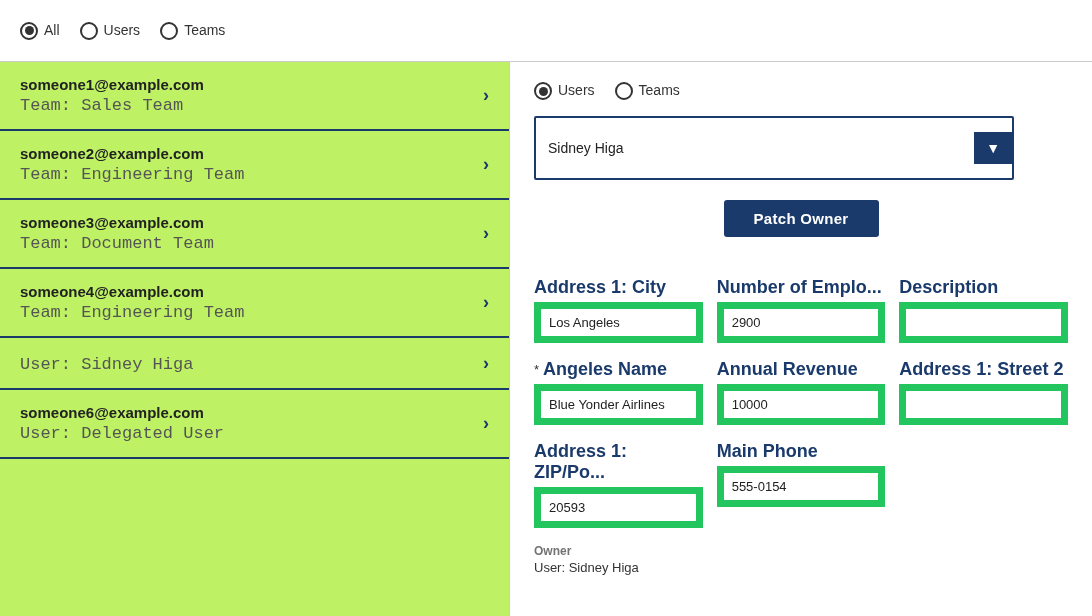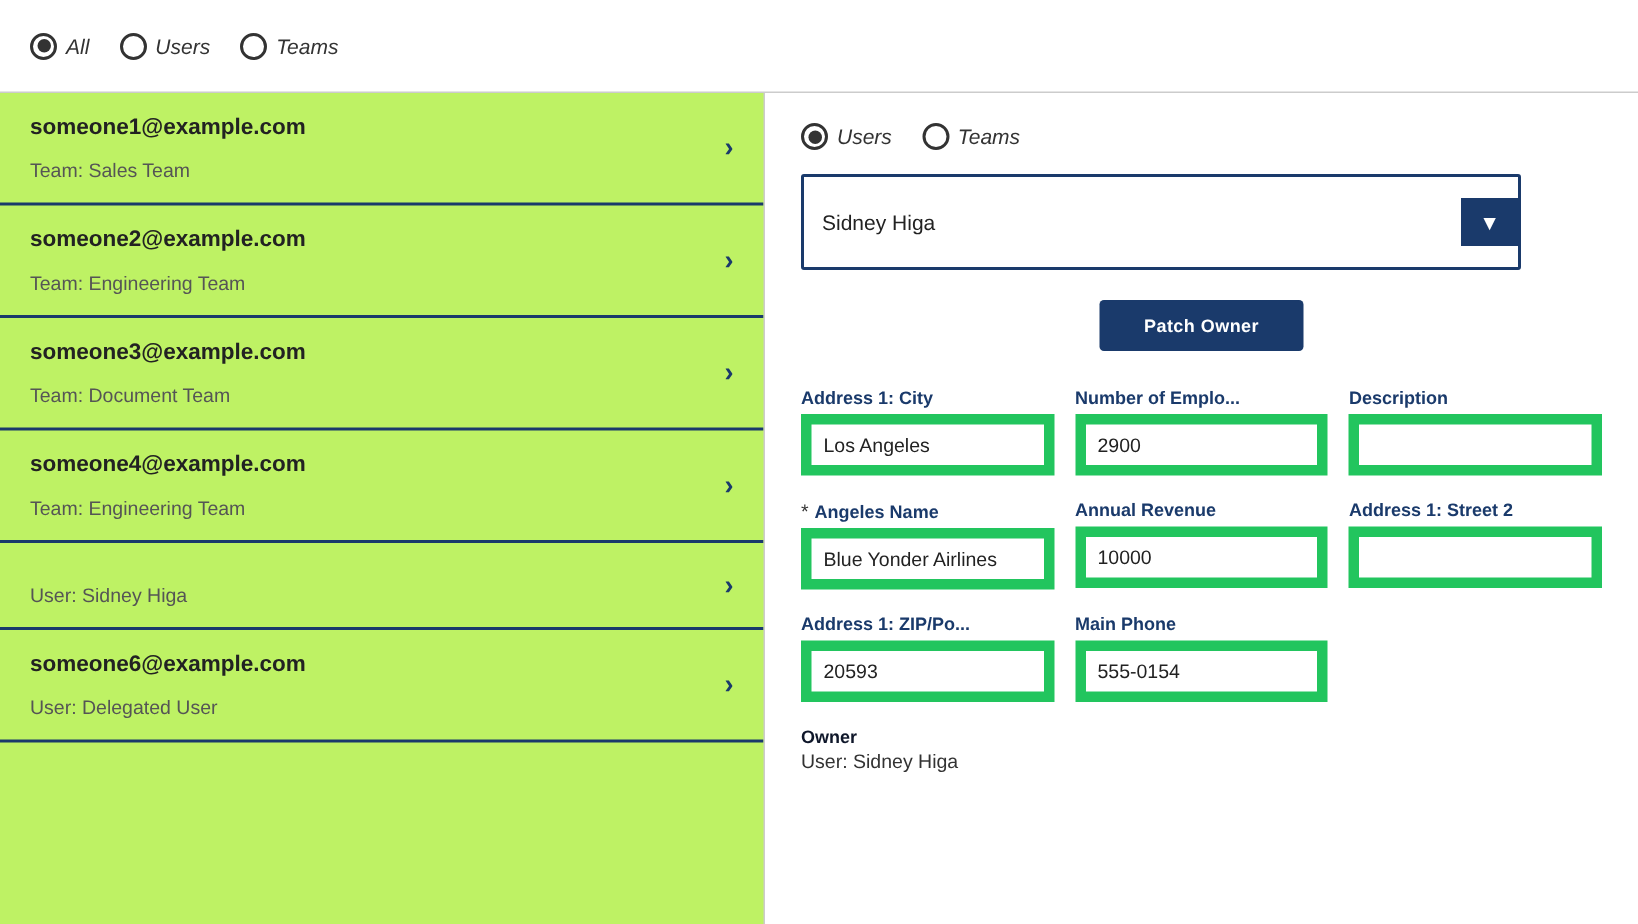--- a/index.html
+++ b/index.html
@@ -26,24 +26,23 @@
       background: #fff;
       border-bottom: 1px solid #ccc;
       padding: 12px 20px;
       display: flex;
       align-items: center;
       gap: 20px;
       height: 62px;
     }
     .radio-option {
       display: flex;
-      align-items: center;
+      align-items: flex-start;
       gap: 6px;
       cursor: pointer;
-      font-style: italic;
     }
     .radio-circle {
       width: 18px;
       height: 18px;
       border-radius: 50%;
       border: 2px solid #333;
       display: flex;
       align-items: center;
       justify-content: center;
       background: #fff;
@@ -87,23 +86,24 @@
     .list-item-content {
       display: flex;
       flex-direction: column;
     }
     .list-item-email {
       font-size: 15px;
       font-weight: bold;
       color: #222;
     }
     .list-item-sub {
-      font-size: 13px;
+      font-size: 17px;
       color: #555;
-      margin-top: 13px;
+      margin-top: 3px;
+      font-family: Liberation Mono, monospace;
     }
     .chevron-right {
       color: #1a3a6b;
       font-size: 18px;
       font-weight: bold;
     }
     
     .left-panel::-webkit-scrollbar {
       width: 8px;
     }
@@ -153,61 +153,61 @@
     .dropdown-btn-arrow {
       color: #fff;
       font-size: 14px;
     }
     
     .patch-owner-btn {
       background: #1a3a6b;
       color: #fff;
       border: none;
       padding: 10px 30px;
-      font-size: 12px;
+      font-size: 15px;
       font-weight: bold;
       cursor: pointer;
       border-radius: 3px;
       display: block;
-      margin: 0 auto 24px auto;
+      margin: 0 auto 40px auto;
       letter-spacing: 0.3px;
     }
     
     .form-grid {
       display: grid;
       grid-template-columns: 1fr 1fr 1fr;
       gap: 16px 14px;
     }
     .field-group {
       display: flex;
       flex-direction: column;
       gap: 4px;
     }
     .field-label {
-      font-size: 12px;
+      font-size: 18px;
       color: #1a3a6b;
       font-weight: 600;
     }
     .field-input {
       border: 7px solid #22c55e;
       padding: 6px 8px;
       font-size: 13px;
       color: #222;
       outline: none;
       width: 100%;
     }
     .required-star {
       color: #333;
       font-size: 13px;
       margin-top: 16px;
       margin-right: 2px;
     }
     .owner-label {
       font-size: 12px;
-      color: #0f172a;
+      color: #737373;
       font-weight: 600;
     }
     .owner-value {
       font-size: 13px;
       color: #333;
       margin-top: 2px;
     }
   </style>
 </head>
 <body>

